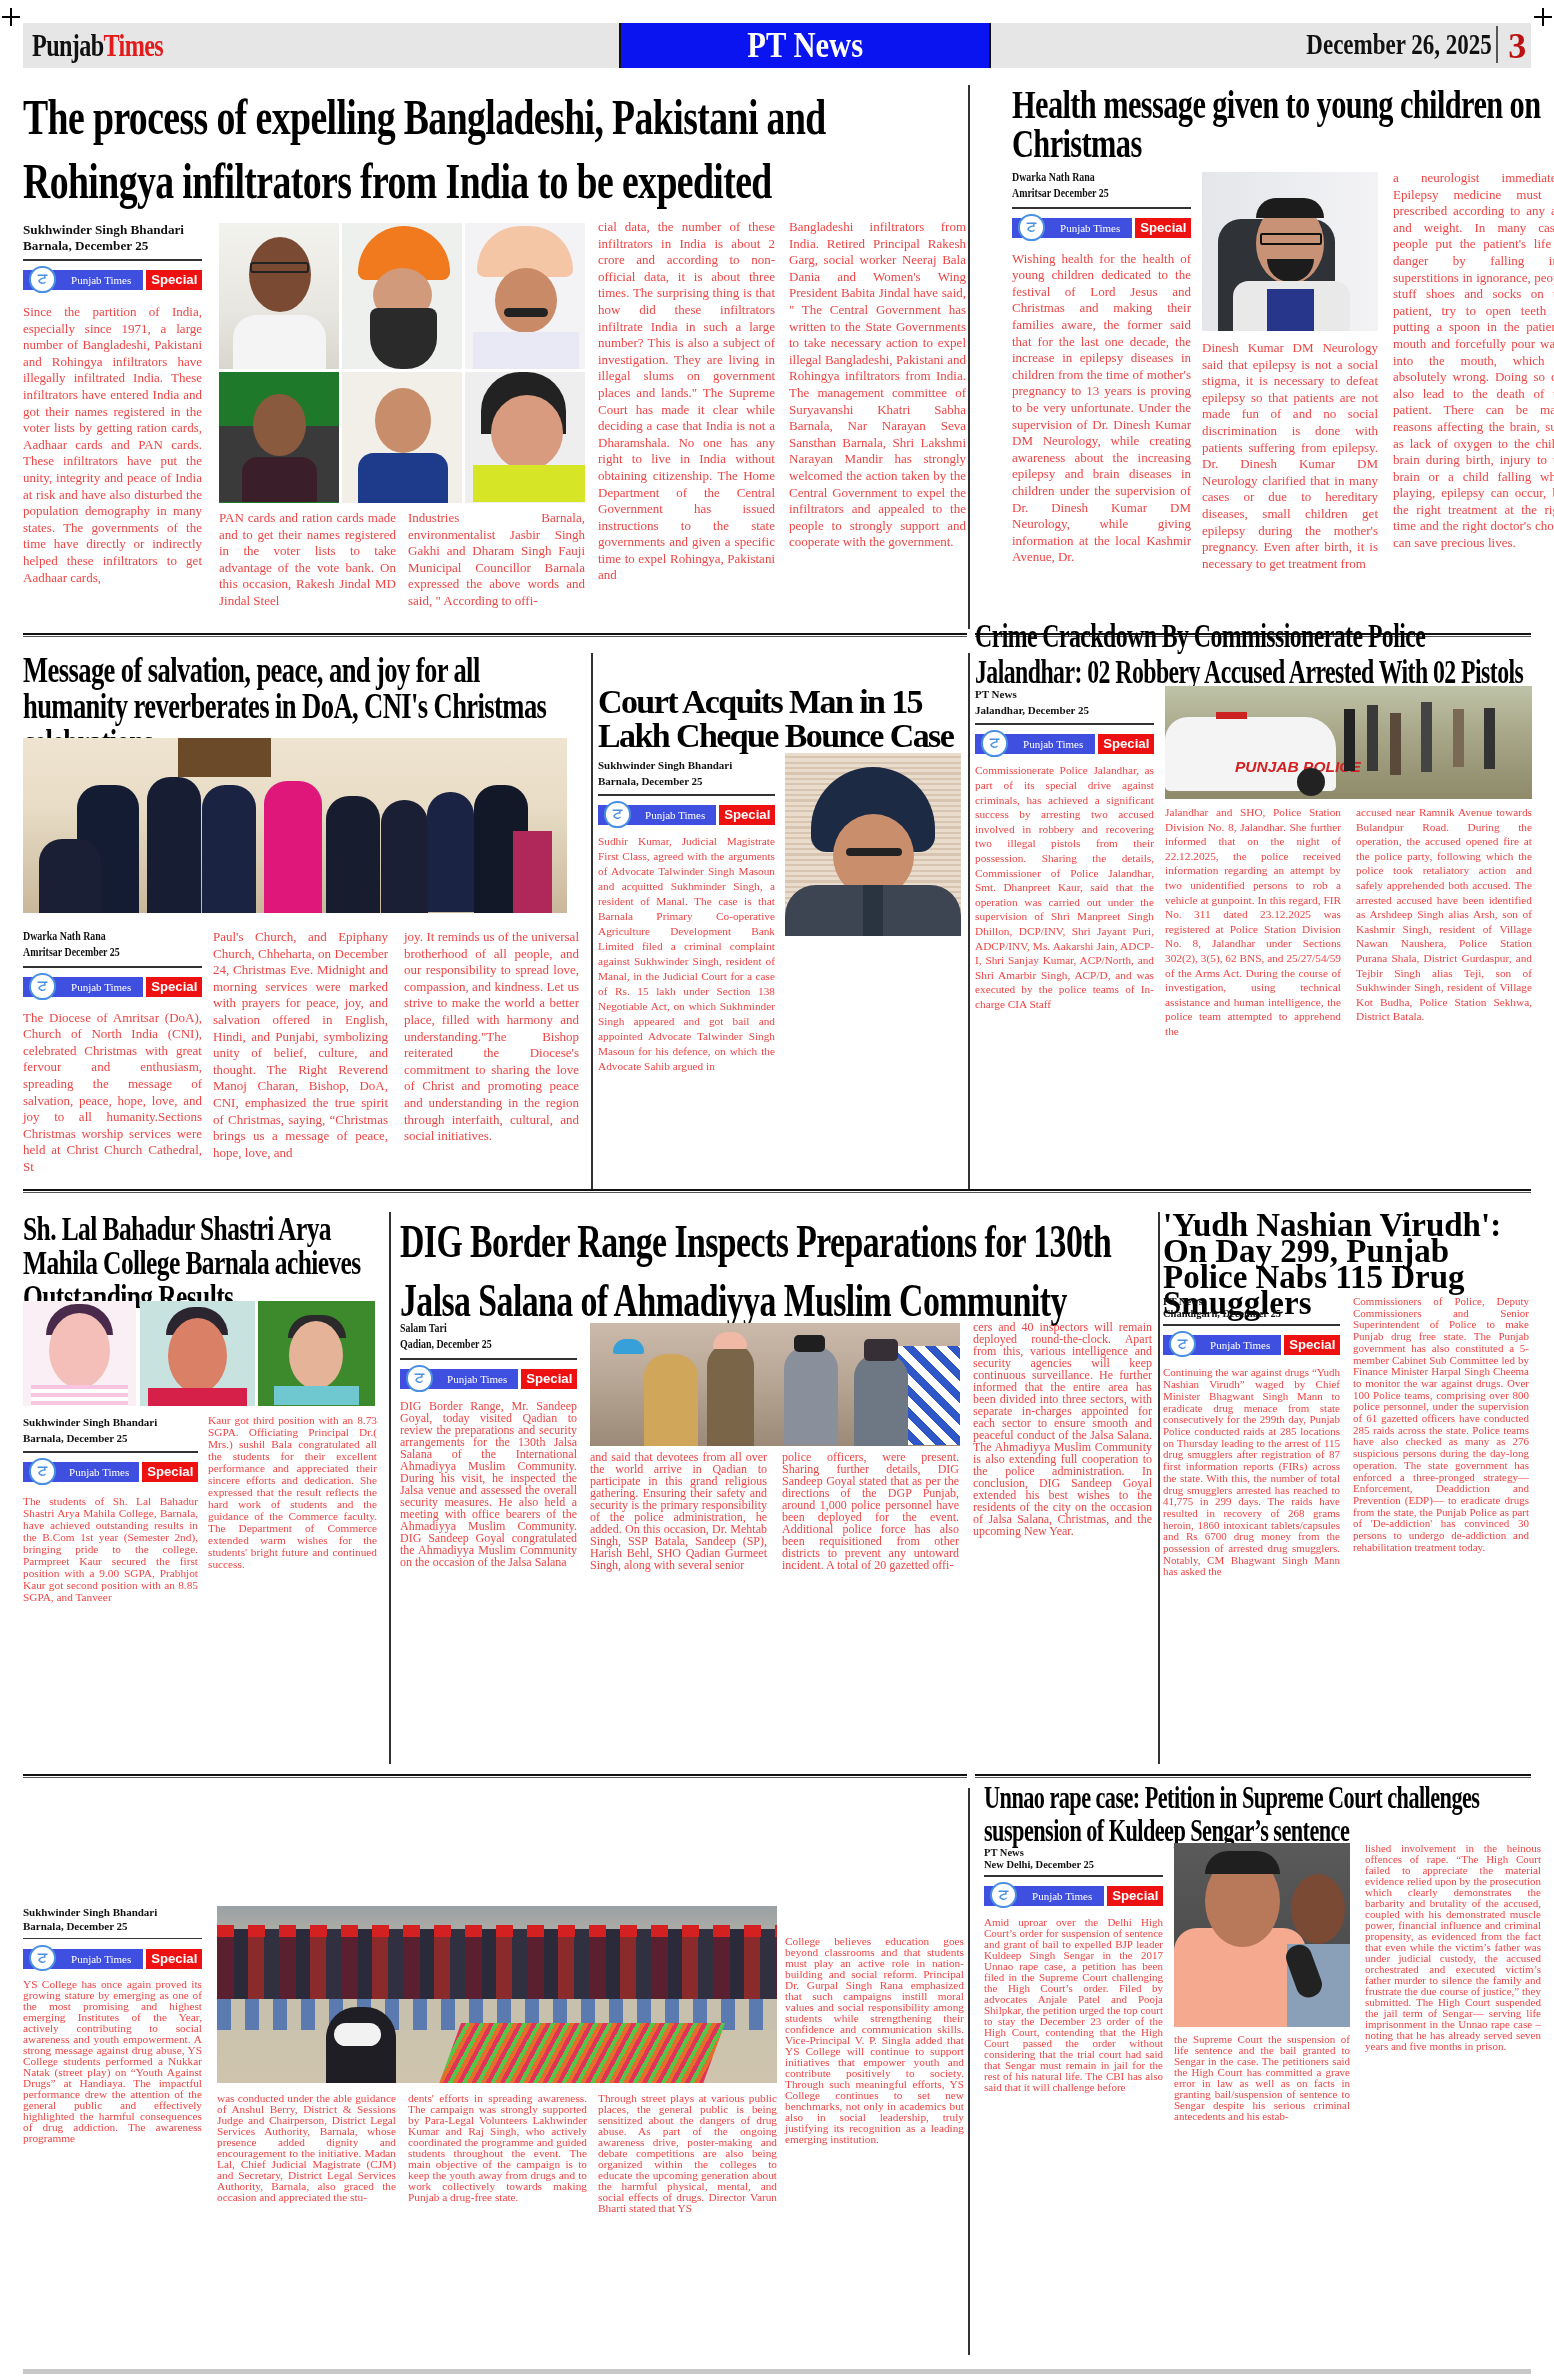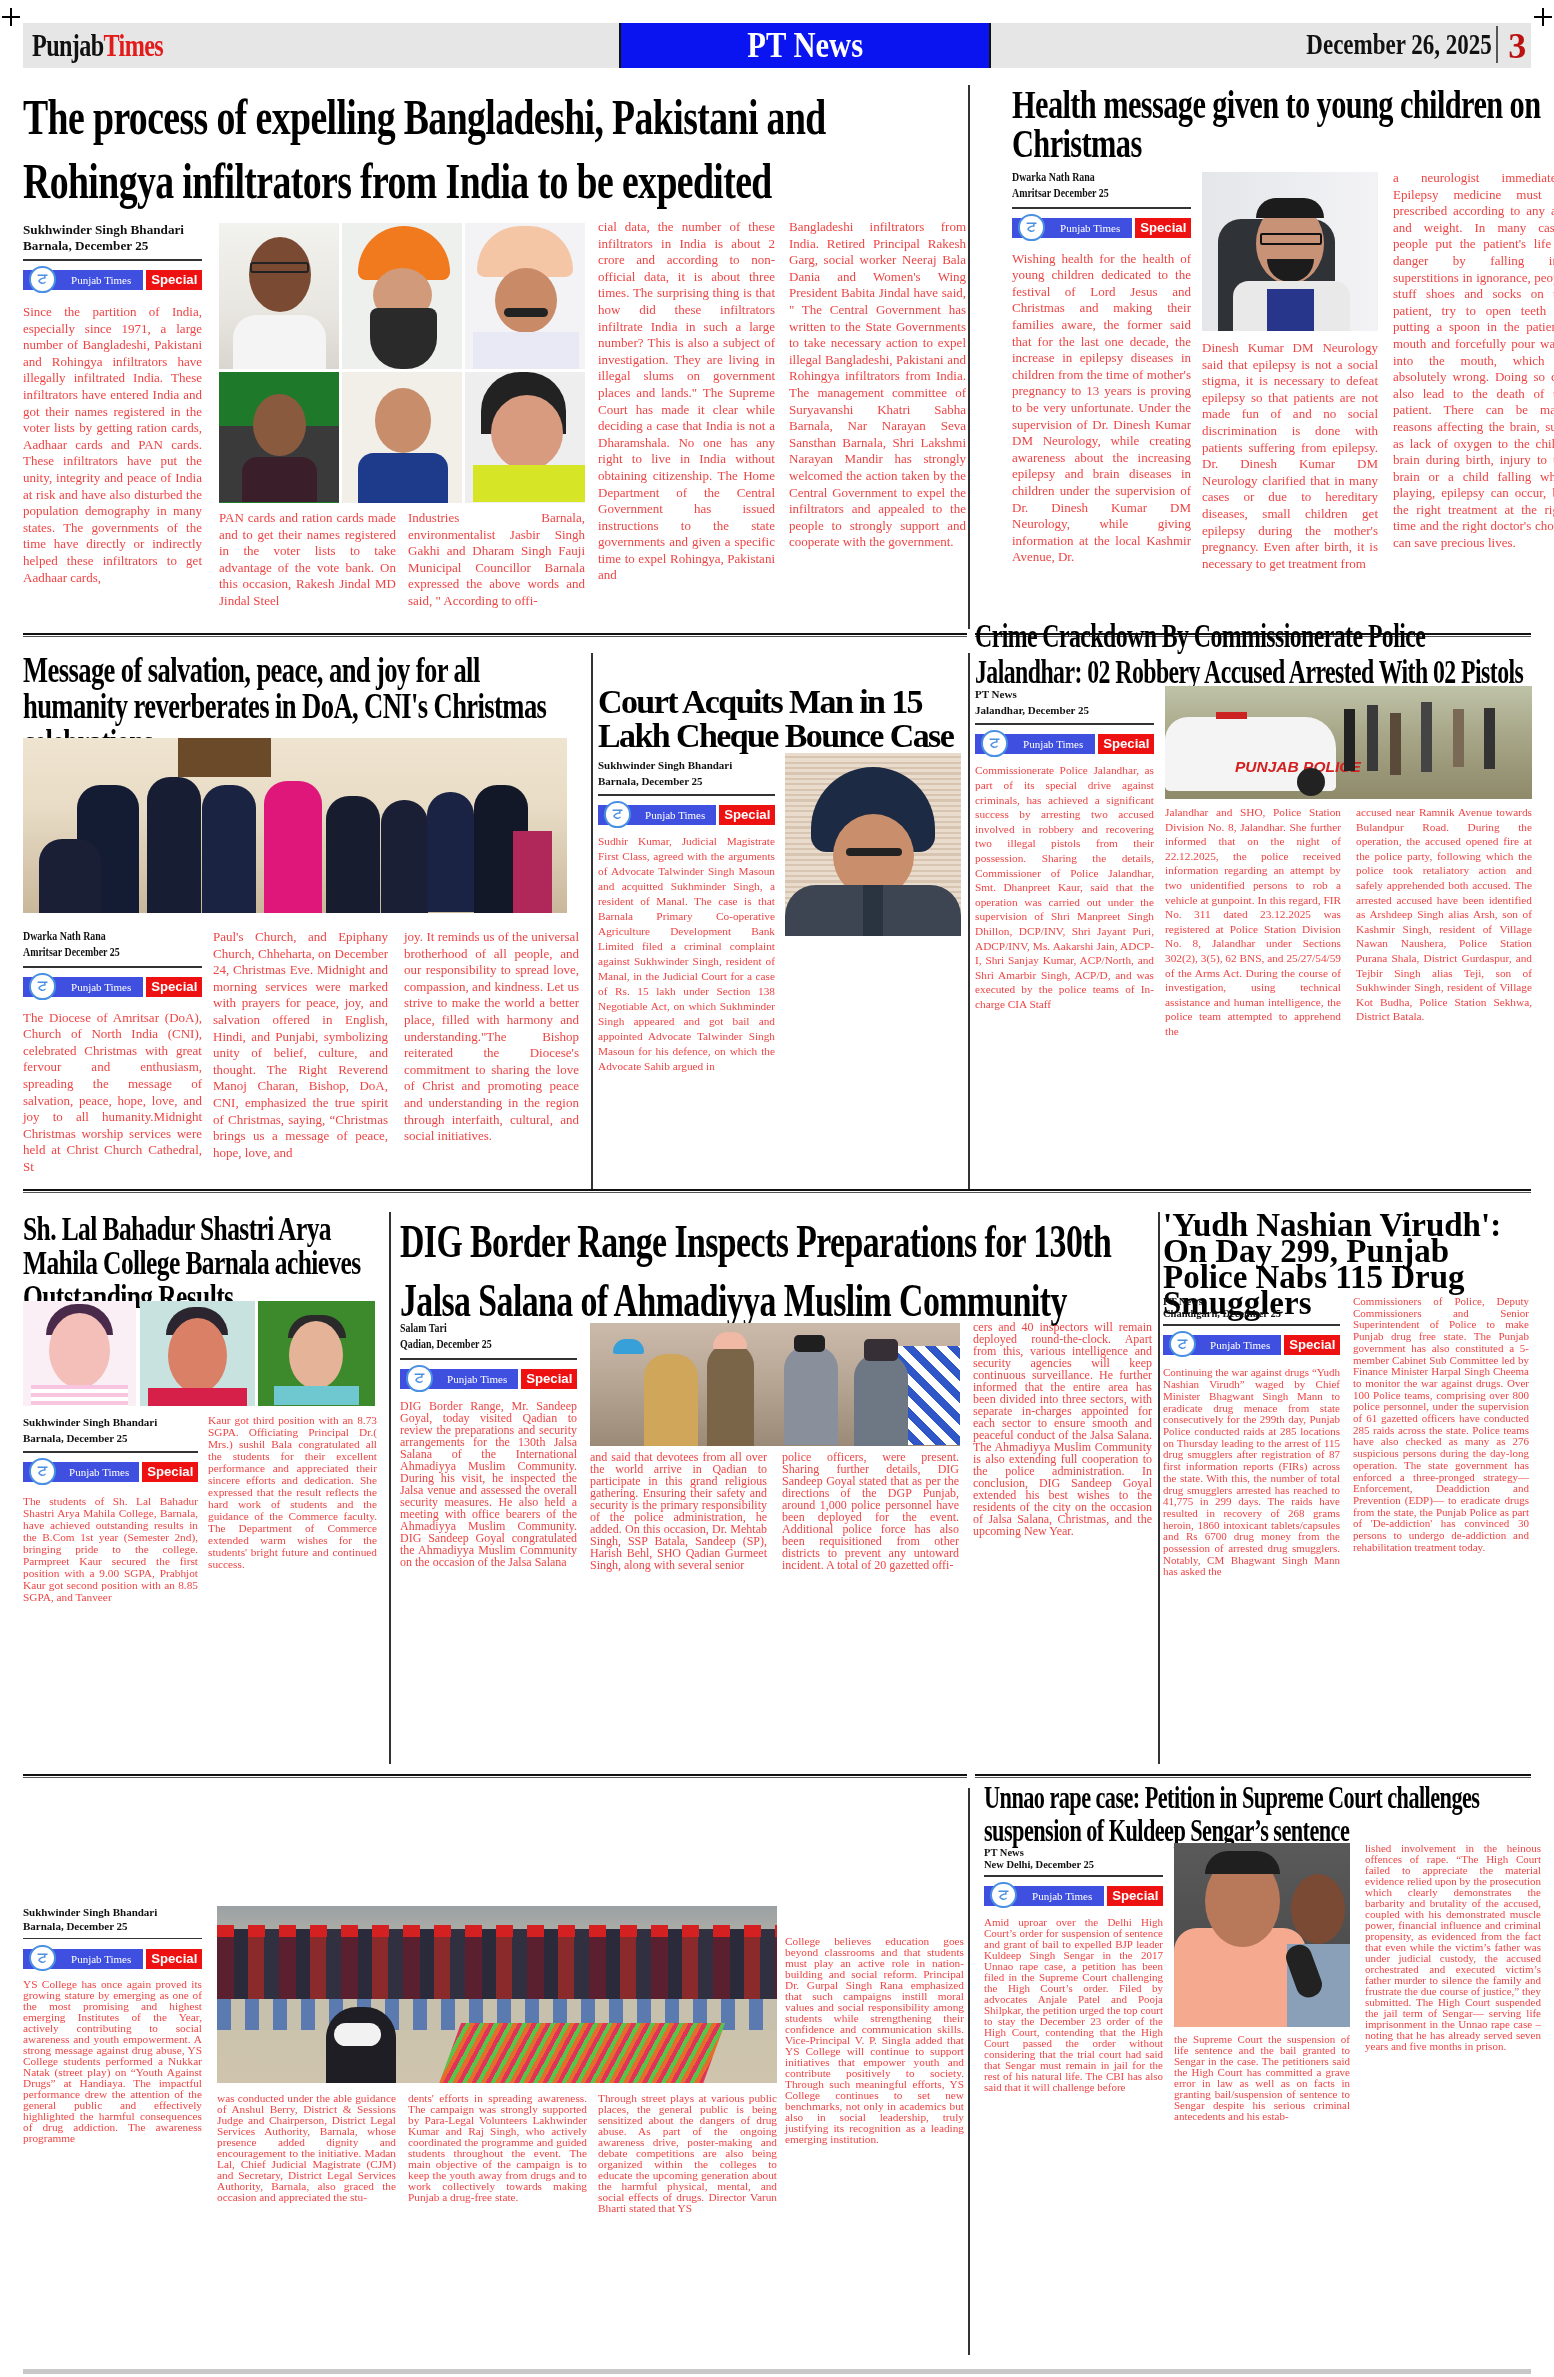--- a/index.html
+++ b/index.html
@@ -159,21 +159,21 @@
     <div class="byline" style="font-size:11.7px; transform:scaleX(0.85); transform-origin:left;">Dwarka Nath Rana</div>
     <div class="byline" style="font-size:11.7px; transform:scaleX(0.85); transform-origin:left;">Amritsar December 25</div>
     <div class="byline-rule"></div>
     <div class="badge">
       <div class="pt">
           <span class="logo">ਟ</span>
           <span>Punjab Times</span>
         </div>
       <div class="sp">Special</div>
     </div>
-    <div class="body" style="margin-top:11px;">The Diocese of Amritsar (DoA), Church of North India (CNI), celebrated Christmas with great fervour and enthusiasm, spreading the message of salvation, peace, hope, love, and joy to all humanity.Midnight Christmas worship services were held at Christ Church Cathedral, St</div>
+    <div class="body" style="margin-top:11px;">The Diocese of Amritsar (DoA), Church of North India (CNI), celebrated Christmas with great fervour and enthusiasm, spreading the message of salvation, peace, hope, love, and joy to all humanity.Sections Christmas worship services were held at Christ Church Cathedral, St</div>
   </div>
   <div class="body col" style="left:190px; top:276px; width:175px;">Paul's Church, and Epiphany Church, Chheharta, on December 24, Christmas Eve. Midnight and morning services were marked with prayers for peace, joy, and salvation offered in English, Hindi, and Punjabi, symbolizing unity of belief, culture, and thought. The Right Reverend Manoj Charan, Bishop, DoA, CNI, emphasized the true spirit of Christmas, saying, “Christmas brings us a message of peace, hope, love, and</div>
   <div class="body col" style="left:381px; top:276px; width:175px;">joy. It reminds us of the universal brotherhood of all people, and our responsibility to spread love, compassion, and kindness. Let us strive to make the world a better place, filled with harmony and understanding."The Bishop reiterated the Diocese's commitment to sharing the love of Christ and promoting peace and understanding in the region through interfaith, cultural, and social initiatives.</div>
 </article>
 
 <div class="vrule" style="left:591px; top:653px; height:536px;"></div>
 
 <article class="art" style="left:598px; top:685px; width:365px; height:528px;">
   <h2 class="headline" style="position:absolute; left:0; top:0; width:365px; font-size:34px; line-height:34px; letter-spacing:-1.6px;">Court Acquits Man in 15 Lakh Cheque Bounce Case</h2>
   <div class="col" style="left:0; top:72px; width:177px;">

